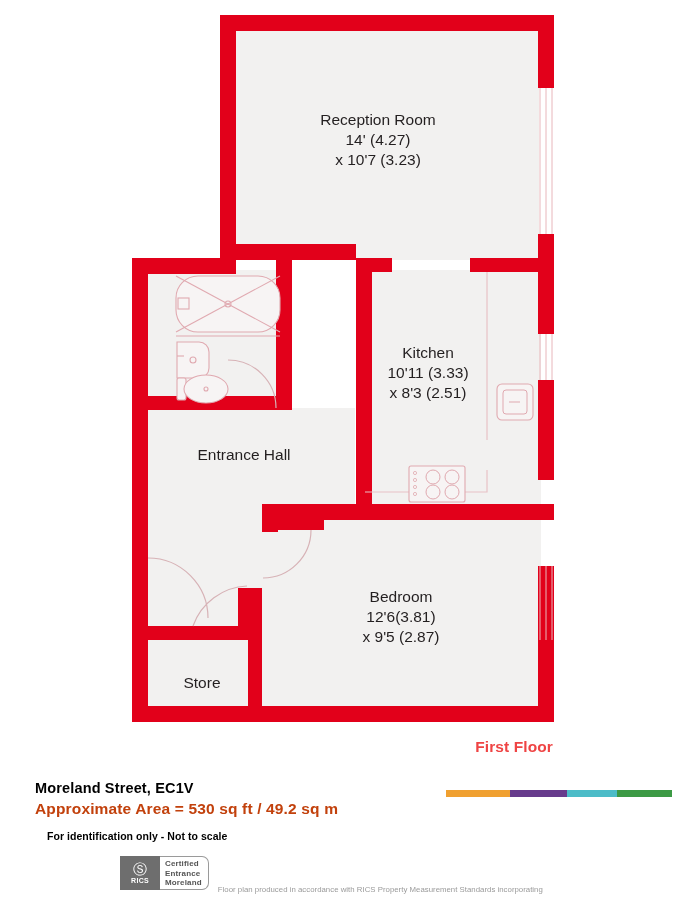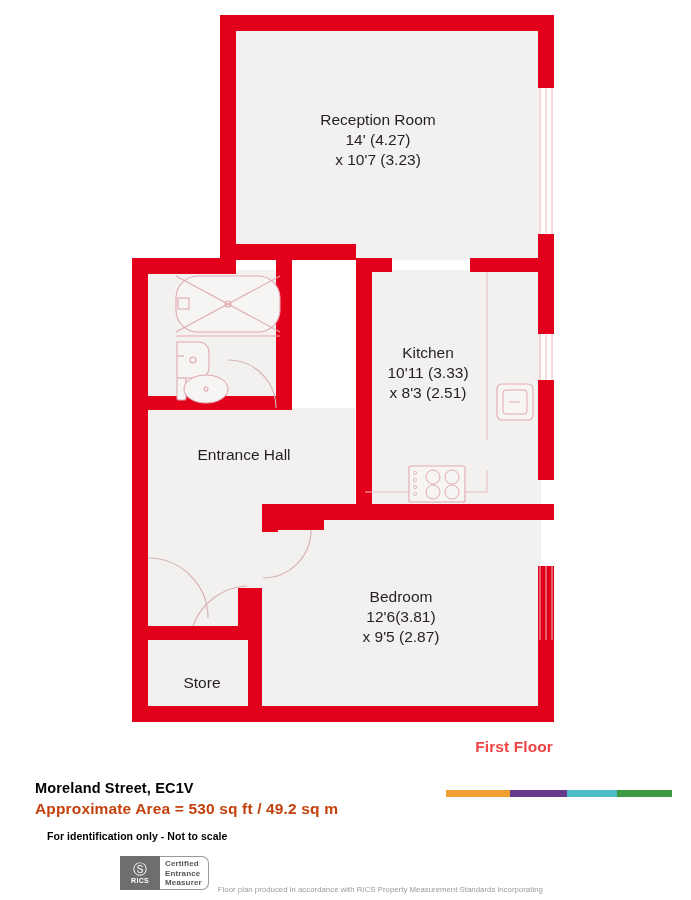--- a/index.html
+++ b/index.html
@@ -332,21 +332,21 @@
 
     <div id="legal-row">
       <div id="rics-badge">
         <div id="rics-mark">
           <span class="rics-glyph">Ⓢ</span>
           <span class="rics-word">RICS</span>
         </div>
         <div id="rics-text">
           <div>Certified</div>
           <div>Entrance</div>
-          <div>Measurer</div>
+          <div>Moreland</div>
         </div>
       </div>
       <div id="legal-text">
         <div>Floor plan produced in accordance with RICS Property Measurement Standards incorporating</div>
       </div>
     </div>
 
   </div>
 </div>
 

